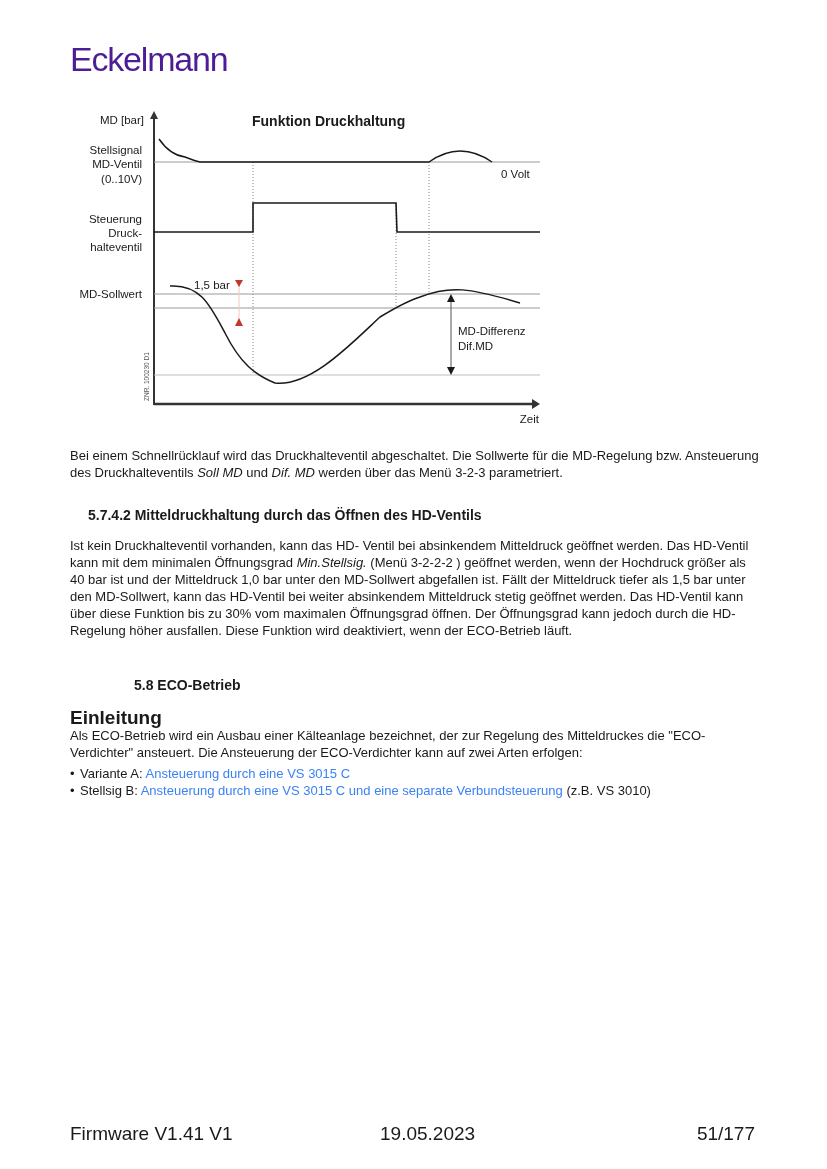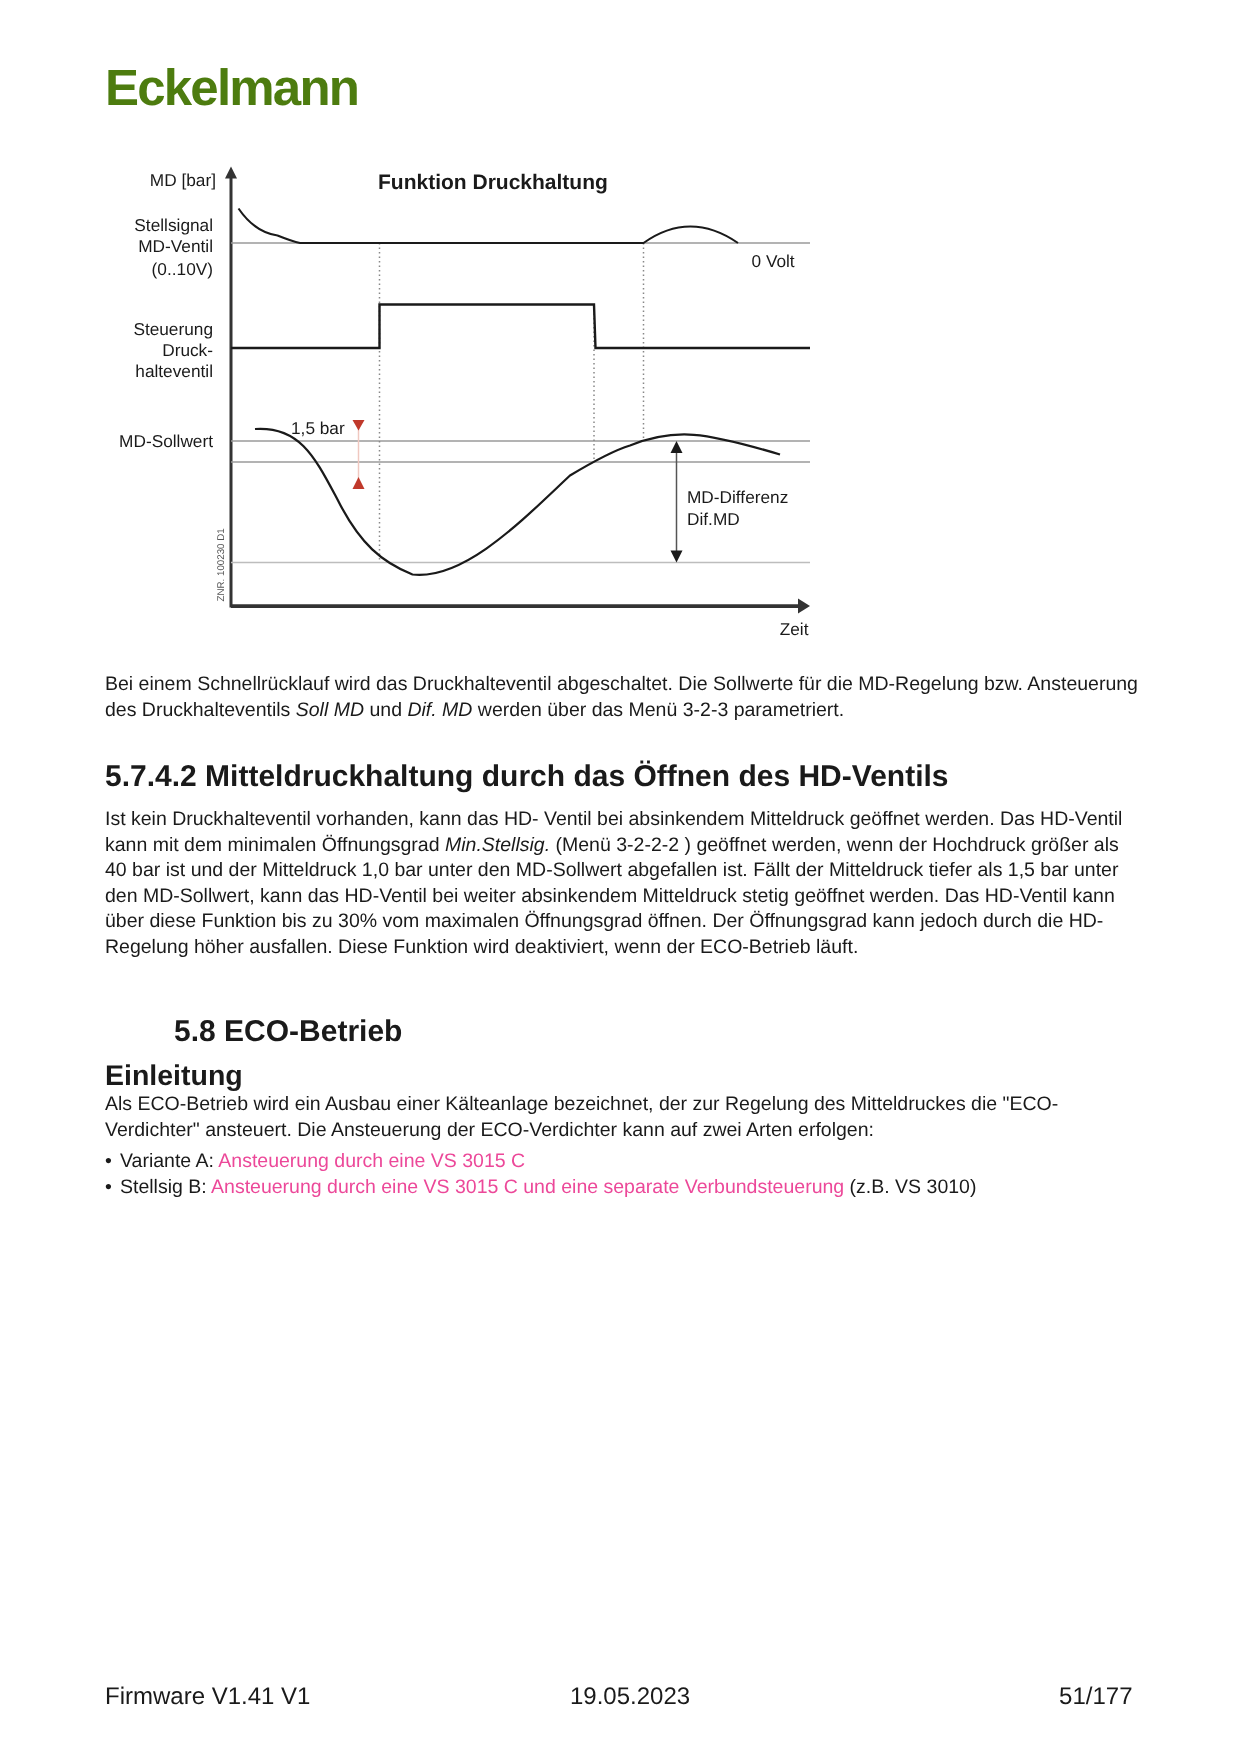--- a/index.html
+++ b/index.html
@@ -1,27 +1,27 @@
 <!DOCTYPE html>
 <html><head>
 <meta charset="utf-8">
 <style>
   html, body { margin: 0; padding: 0; background: #ffffff; }
   body { width: 827px; height: 1169px; position: relative; font-family: "Liberation Sans", sans-serif; color: #1a1a1a; overflow: hidden; }
-  .logo { position: absolute; left: 70px; top: 40px; font-family: "Liberation Sans", sans-serif; font-weight: bold; font-size: 34px; color: #4d7c0f; letter-spacing: -1.2px; }
+  .logo { position: absolute; left: 70px; top: 40px; font-family: "Liberation Sans", sans-serif; font-weight: normal; font-size: 34px; color: #4c1d95; letter-spacing: -1.2px; }
   .diagram { position: absolute; left: 60px; top: 105px; width: 500px; height: 330px; }
   .diagram text { font-family: "Liberation Sans", sans-serif; }
   .p { position: absolute; left: 70px; font-size: 13px; line-height: 17px; width: 690px; }
-  .h3 { position: absolute; left: 70px; font-size: 20px; font-weight: bold; }
+  .h3 { position: absolute; left: 88px; font-size: 14px; font-weight: bold; }
   .h4 { position: absolute; left: 70px; font-size: 19px; font-weight: bold; }
-  .link { color: #ec4899; }
+  .link { color: #3b82f6; }
   ul.bul { position: absolute; left: 70px; top: 765px; margin: 0; padding: 0; list-style: none; font-size: 13px; line-height: 17px; }
   ul.bul li { padding-left: 10px; position: relative; }
   ul.bul li .dot { position: absolute; left: 0; top: 0; }
-  .footer { position: absolute; top: 1123px; font-size: 16px; }
+  .footer { position: absolute; top: 1123px; font-size: 19px; }
 </style>
 </head>
 <body>
 
 <div class="logo">Eckelmann</div>
 
 <svg class="diagram" viewBox="0 0 500 330" width="500" height="330">
   <defs>
     <marker id="arrowBlack" markerWidth="8" markerHeight="8" refX="4" refY="4" orient="auto">
       <path d="M0,0 L8,4 L0,8 z" fill="#1a1a1a"></path>

